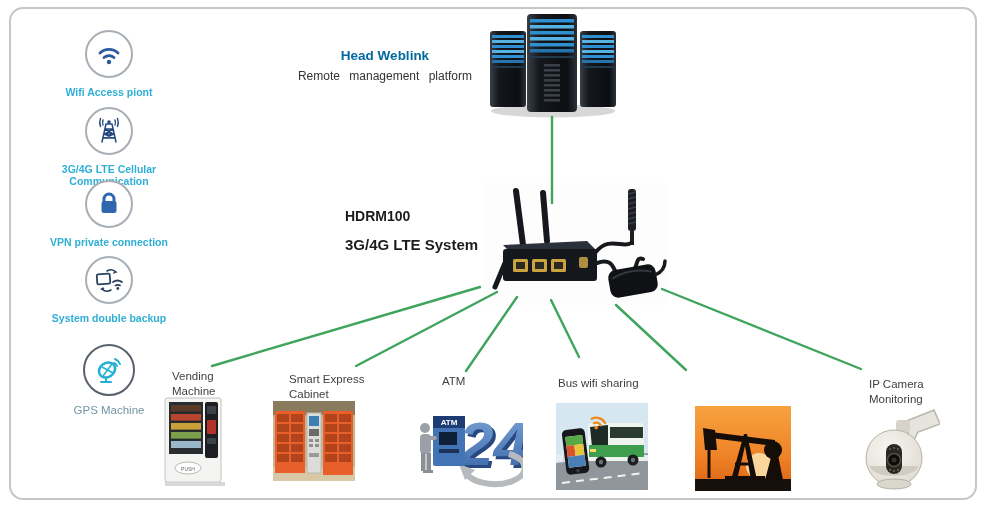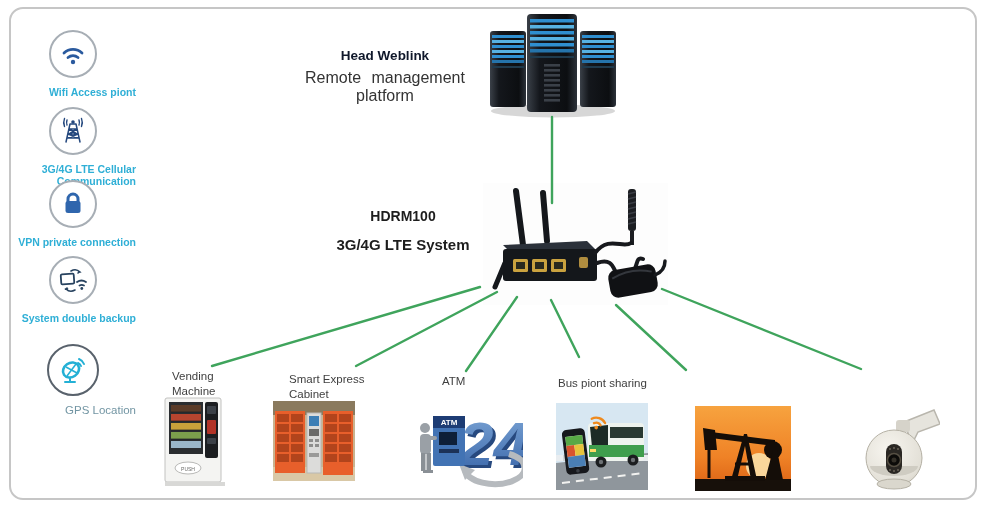--- a/index.html
+++ b/index.html
@@ -1,30 +1,30 @@
 <!DOCTYPE html>
 <html><head>
 <meta charset="utf-8">
 <style>
   html,body{margin:0;padding:0;background:#fff;}
   body{font-family:"Liberation Sans", sans-serif;}
   #stage{position:relative;width:985px;height:508px;background:#fff;overflow:hidden;}
   .card{position:absolute;left:9px;top:7px;width:964px;height:489px;border:2px solid #c6c6c6;border-radius:14px;background:#fff;}
   
-  .side-item{position:absolute;left:10px;width:126px;text-align:right;z-index:3;}
+  .side-item{position:absolute;left:10px;width:126px;text-align:center;z-index:3;padding-left:36px;}
   .icon-circle{width:44px;height:44px;border-radius:50%;border:2px solid #a7aeb5;margin:0 auto;display:flex;align-items:center;justify-content:center;background:#fff;}
   .icon-circle.dark{border-color:#59626c;}
   .side-label{font-size:10.5px;font-weight:bold;color:#2fafd6;line-height:1.18;margin-top:8px;}
   .side-label.muted{color:#7295a3;font-weight:normal;font-size:11.5px;}
   
   .head-block{position:absolute;left:285px;top:48px;width:200px;text-align:center;z-index:3;}
-  .head-title{font-size:13.5px;font-weight:bold;color:#0f172a;}
-  .head-sub{font-size:16px;color:#333;margin-top:6px;word-spacing:6px;}
+  .head-title{font-size:13.5px;font-weight:bold;color:#0369a1;}
+  .head-sub{font-size:12px;color:#333;margin-top:6px;word-spacing:6px;}
   
-  .router-block{position:absolute;left:328px;top:208px;width:150px;text-align:center;z-index:3;}
+  .router-block{position:absolute;left:345px;top:208px;width:150px;text-align:left;z-index:3;}
   .router-model{font-size:14px;font-weight:bold;color:#1d1d1d;}
   .router-type{font-size:15px;font-weight:bold;color:#1d1d1d;margin-top:12px;}
   
   .ep-label{position:absolute;font-size:11.5px;color:#3f3f3f;line-height:1.3;z-index:3;}
   .illus{position:absolute;z-index:2;}
   svg{display:block;}
   #lines{position:absolute;left:0;top:0;z-index:4;pointer-events:none;}
 </style>
 </head>
 <body>
@@ -82,21 +82,21 @@
   <div class="side-item" style="top:344px;">
     <div class="icon-circle dark" style="width:48px;height:48px;">
       <svg width="34" height="34" viewBox="0 0 34 34">
         <ellipse cx="15" cy="17" rx="8.5" ry="7" transform="rotate(-35 15 17)" fill="none" stroke="#24b0d5" stroke-width="2.6"></ellipse>
         <line x1="11" y1="23" x2="20" y2="11" stroke="#24b0d5" stroke-width="1.6"></line>
         <line x1="10" y1="14" x2="21" y2="20" stroke="#24b0d5" stroke-width="1.6"></line>
         <path d="M14 25 v4 M9 29 h10" stroke="#24b0d5" stroke-width="2" stroke-linecap="round"></path>
         <path d="M23 6 a9 9 0 0 1 5 5 M22 10 a5 5 0 0 1 3 3" fill="none" stroke="#24b0d5" stroke-width="2" stroke-linecap="round"></path>
       </svg>
     </div>
-    <div class="side-label muted">GPS Location</div>
+    <div class="side-label muted">GPS Machine</div>
   </div>
 
   <div class="head-block">
     <div class="head-title">Head Weblink</div>
     <div class="head-sub">Remote management platform</div>
   </div>
 
   <div class="illus" style="left:478px;top:4px;">
     <svg width="150" height="115" viewBox="0 0 150 115">
       <defs>
@@ -207,21 +207,22 @@
       <line x1="517" y1="297" x2="466" y2="371"></line>
       <line x1="551" y1="300" x2="579" y2="357"></line>
       <line x1="616" y1="305" x2="686" y2="370"></line>
       <line x1="662" y1="289" x2="861" y2="369"></line>
     </g>
   </svg>
 
   <div class="ep-label" style="left:172px;top:369px;width:62px;">Vending Machine</div>
   <div class="ep-label" style="left:277px;top:372px;width:82px;margin-left:12px;">Smart Express Cabinet</div>
   <div class="ep-label" style="left:442px;top:374px;width:60px;">ATM</div>
-  <div class="ep-label" style="left:558px;top:376px;width:110px;">Bus piont sharing</div>
+  <div class="ep-label" style="left:558px;top:376px;width:110px;">Bus wifi sharing</div>
+  <div class="ep-label" style="left:869px;top:377px;width:72px;">IP Camera Monitoring</div>
 
   <div class="illus" style="left:162px;top:396px;">
     <svg width="64" height="94" viewBox="0 0 64 94">
       <rect x="3" y="2" width="56" height="84" rx="2" fill="#f4f4f2" stroke="#c2c2c0"></rect>
       <rect x="3" y="86" width="60" height="4" fill="#d8d8d6"></rect>
       <rect x="7" y="6" width="34" height="52" fill="#2a2d30"></rect>
       <g>
         <rect x="9" y="9" width="30" height="7" fill="#5a3b28"></rect>
         <rect x="9" y="18" width="30" height="7" fill="#b7452f"></rect>
         <rect x="9" y="27" width="30" height="7" fill="#c9a13a"></rect>

